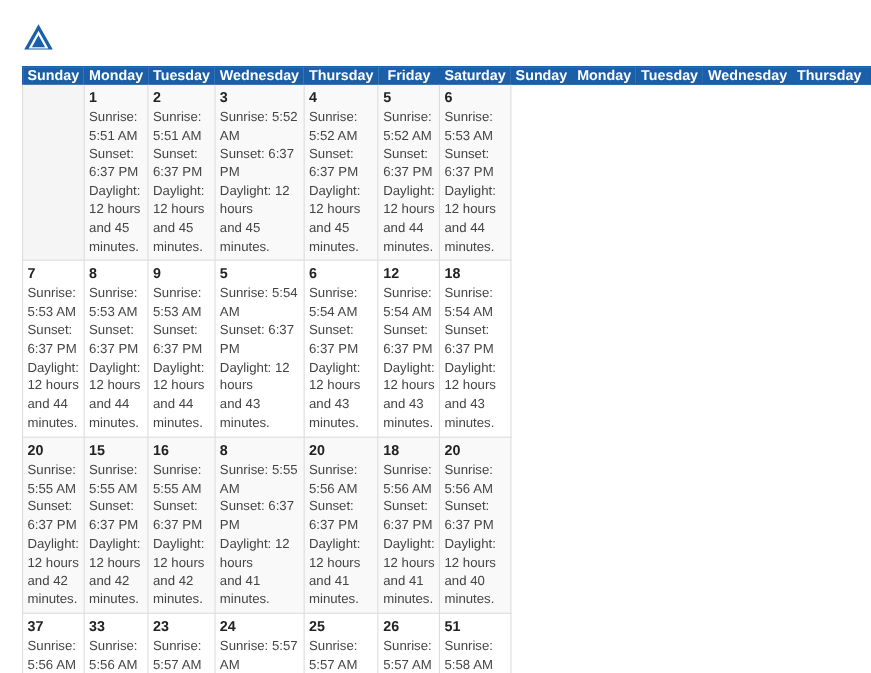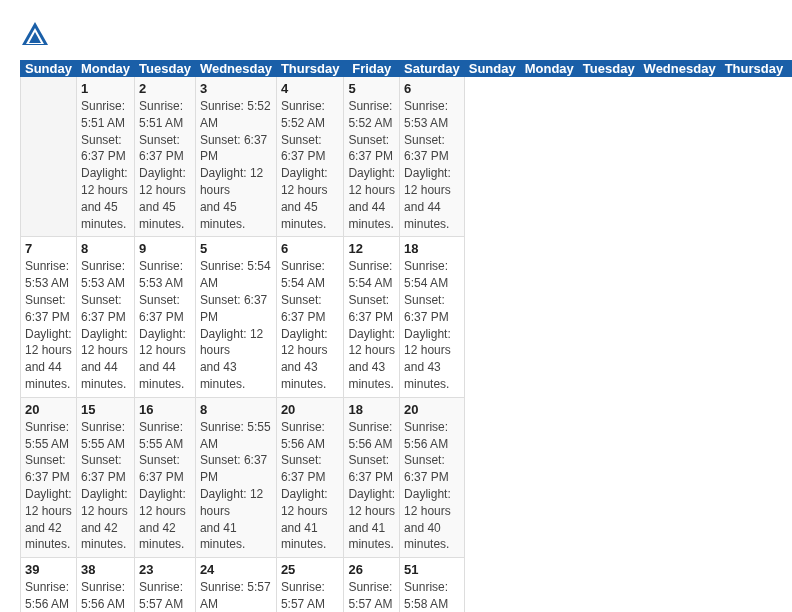--- a/index.html
+++ b/index.html
@@ -219,25 +219,25 @@
           <span class="day-number">18</span>
           <div class="day-info">Sunrise: 5:56 AM<br>Sunset: 6:37 PM<br>Daylight: 12 hours<br>and 41 minutes.</div>
         </td>
         <td>
           <span class="day-number">20</span>
           <div class="day-info">Sunrise: 5:56 AM<br>Sunset: 6:37 PM<br>Daylight: 12 hours<br>and 40 minutes.</div>
         </td>
       </tr>
       <tr>
         <td>
-          <span class="day-number">39</span>
+          <span class="day-number">37</span>
           <div class="day-info">Sunrise: 5:56 AM<br>Sunset: 6:37 PM<br>Daylight: 12 hours<br>and 40 minutes.</div>
         </td>
         <td>
-          <span class="day-number">38</span>
+          <span class="day-number">33</span>
           <div class="day-info">Sunrise: 5:56 AM<br>Sunset: 6:37 PM<br>Daylight: 12 hours<br>and 40 minutes.</div>
         </td>
         <td>
           <span class="day-number">23</span>
           <div class="day-info">Sunrise: 5:57 AM<br>Sunset: 6:37 PM<br>Daylight: 12 hours<br>and 39 minutes.</div>
         </td>
         <td>
           <span class="day-number">24</span>
           <div class="day-info">Sunrise: 5:57 AM<br>Sunset: 6:36 PM<br>Daylight: 12 hours<br>and 39 minutes.</div>
         </td>

